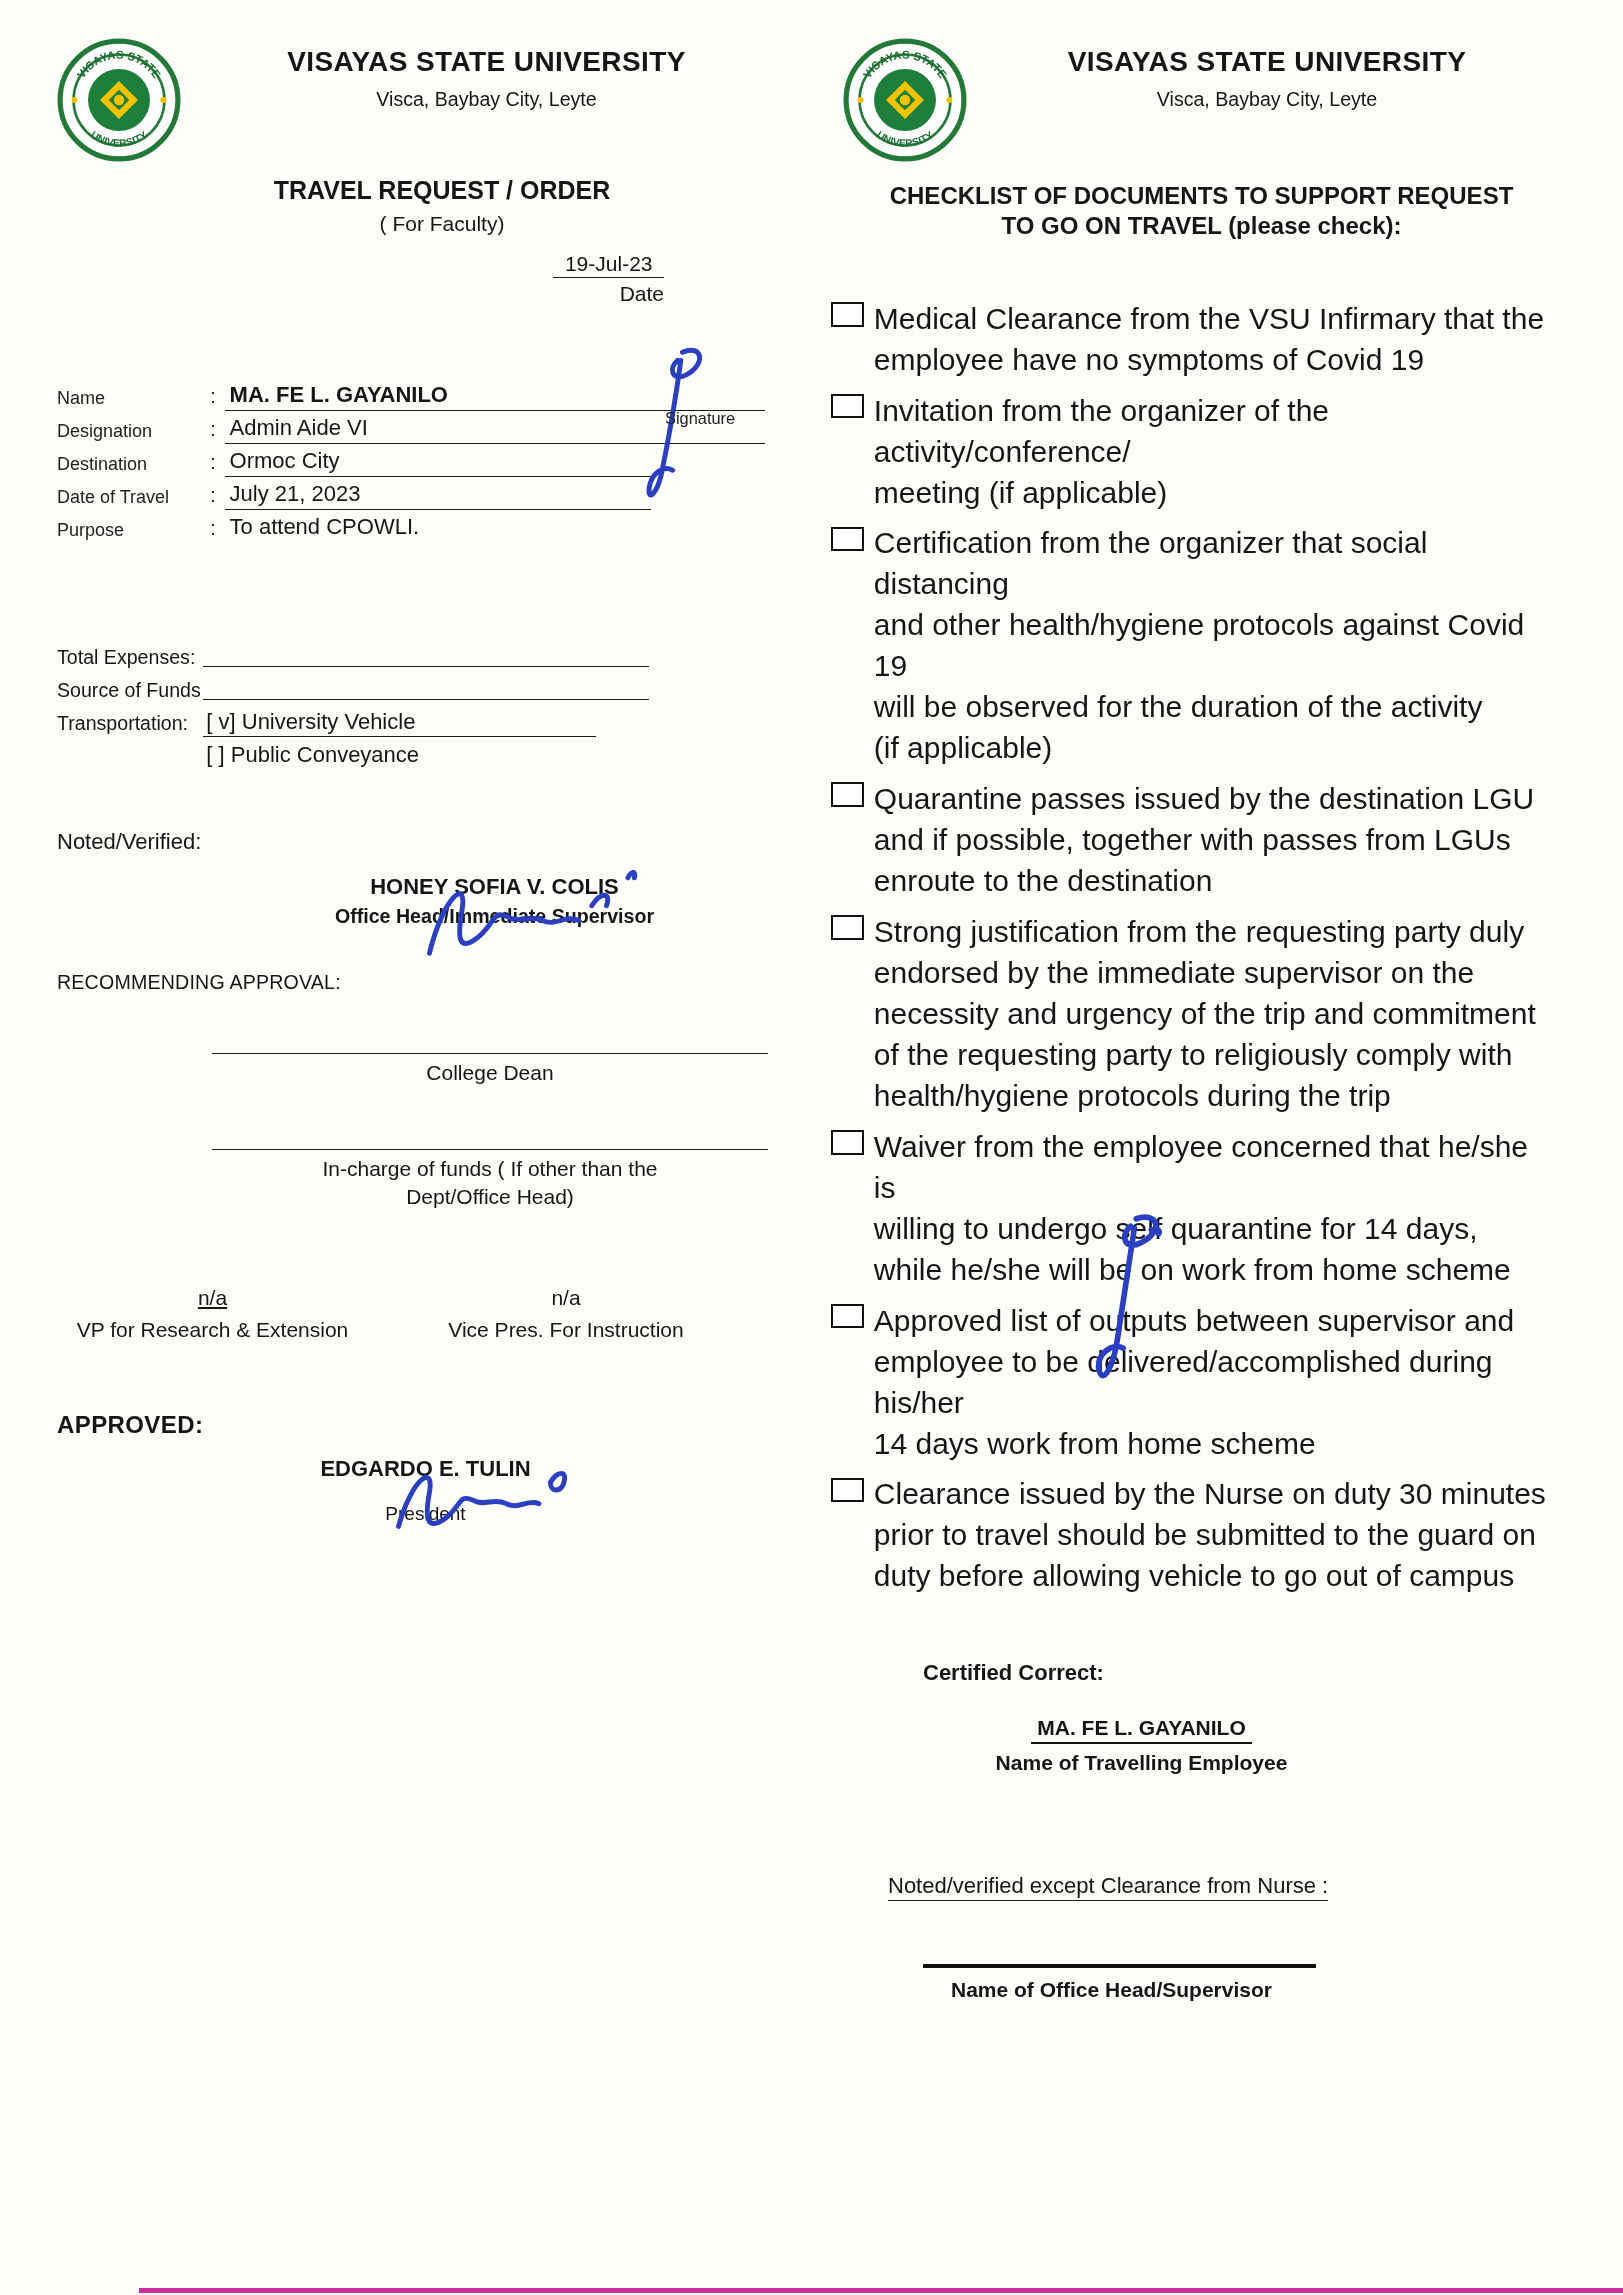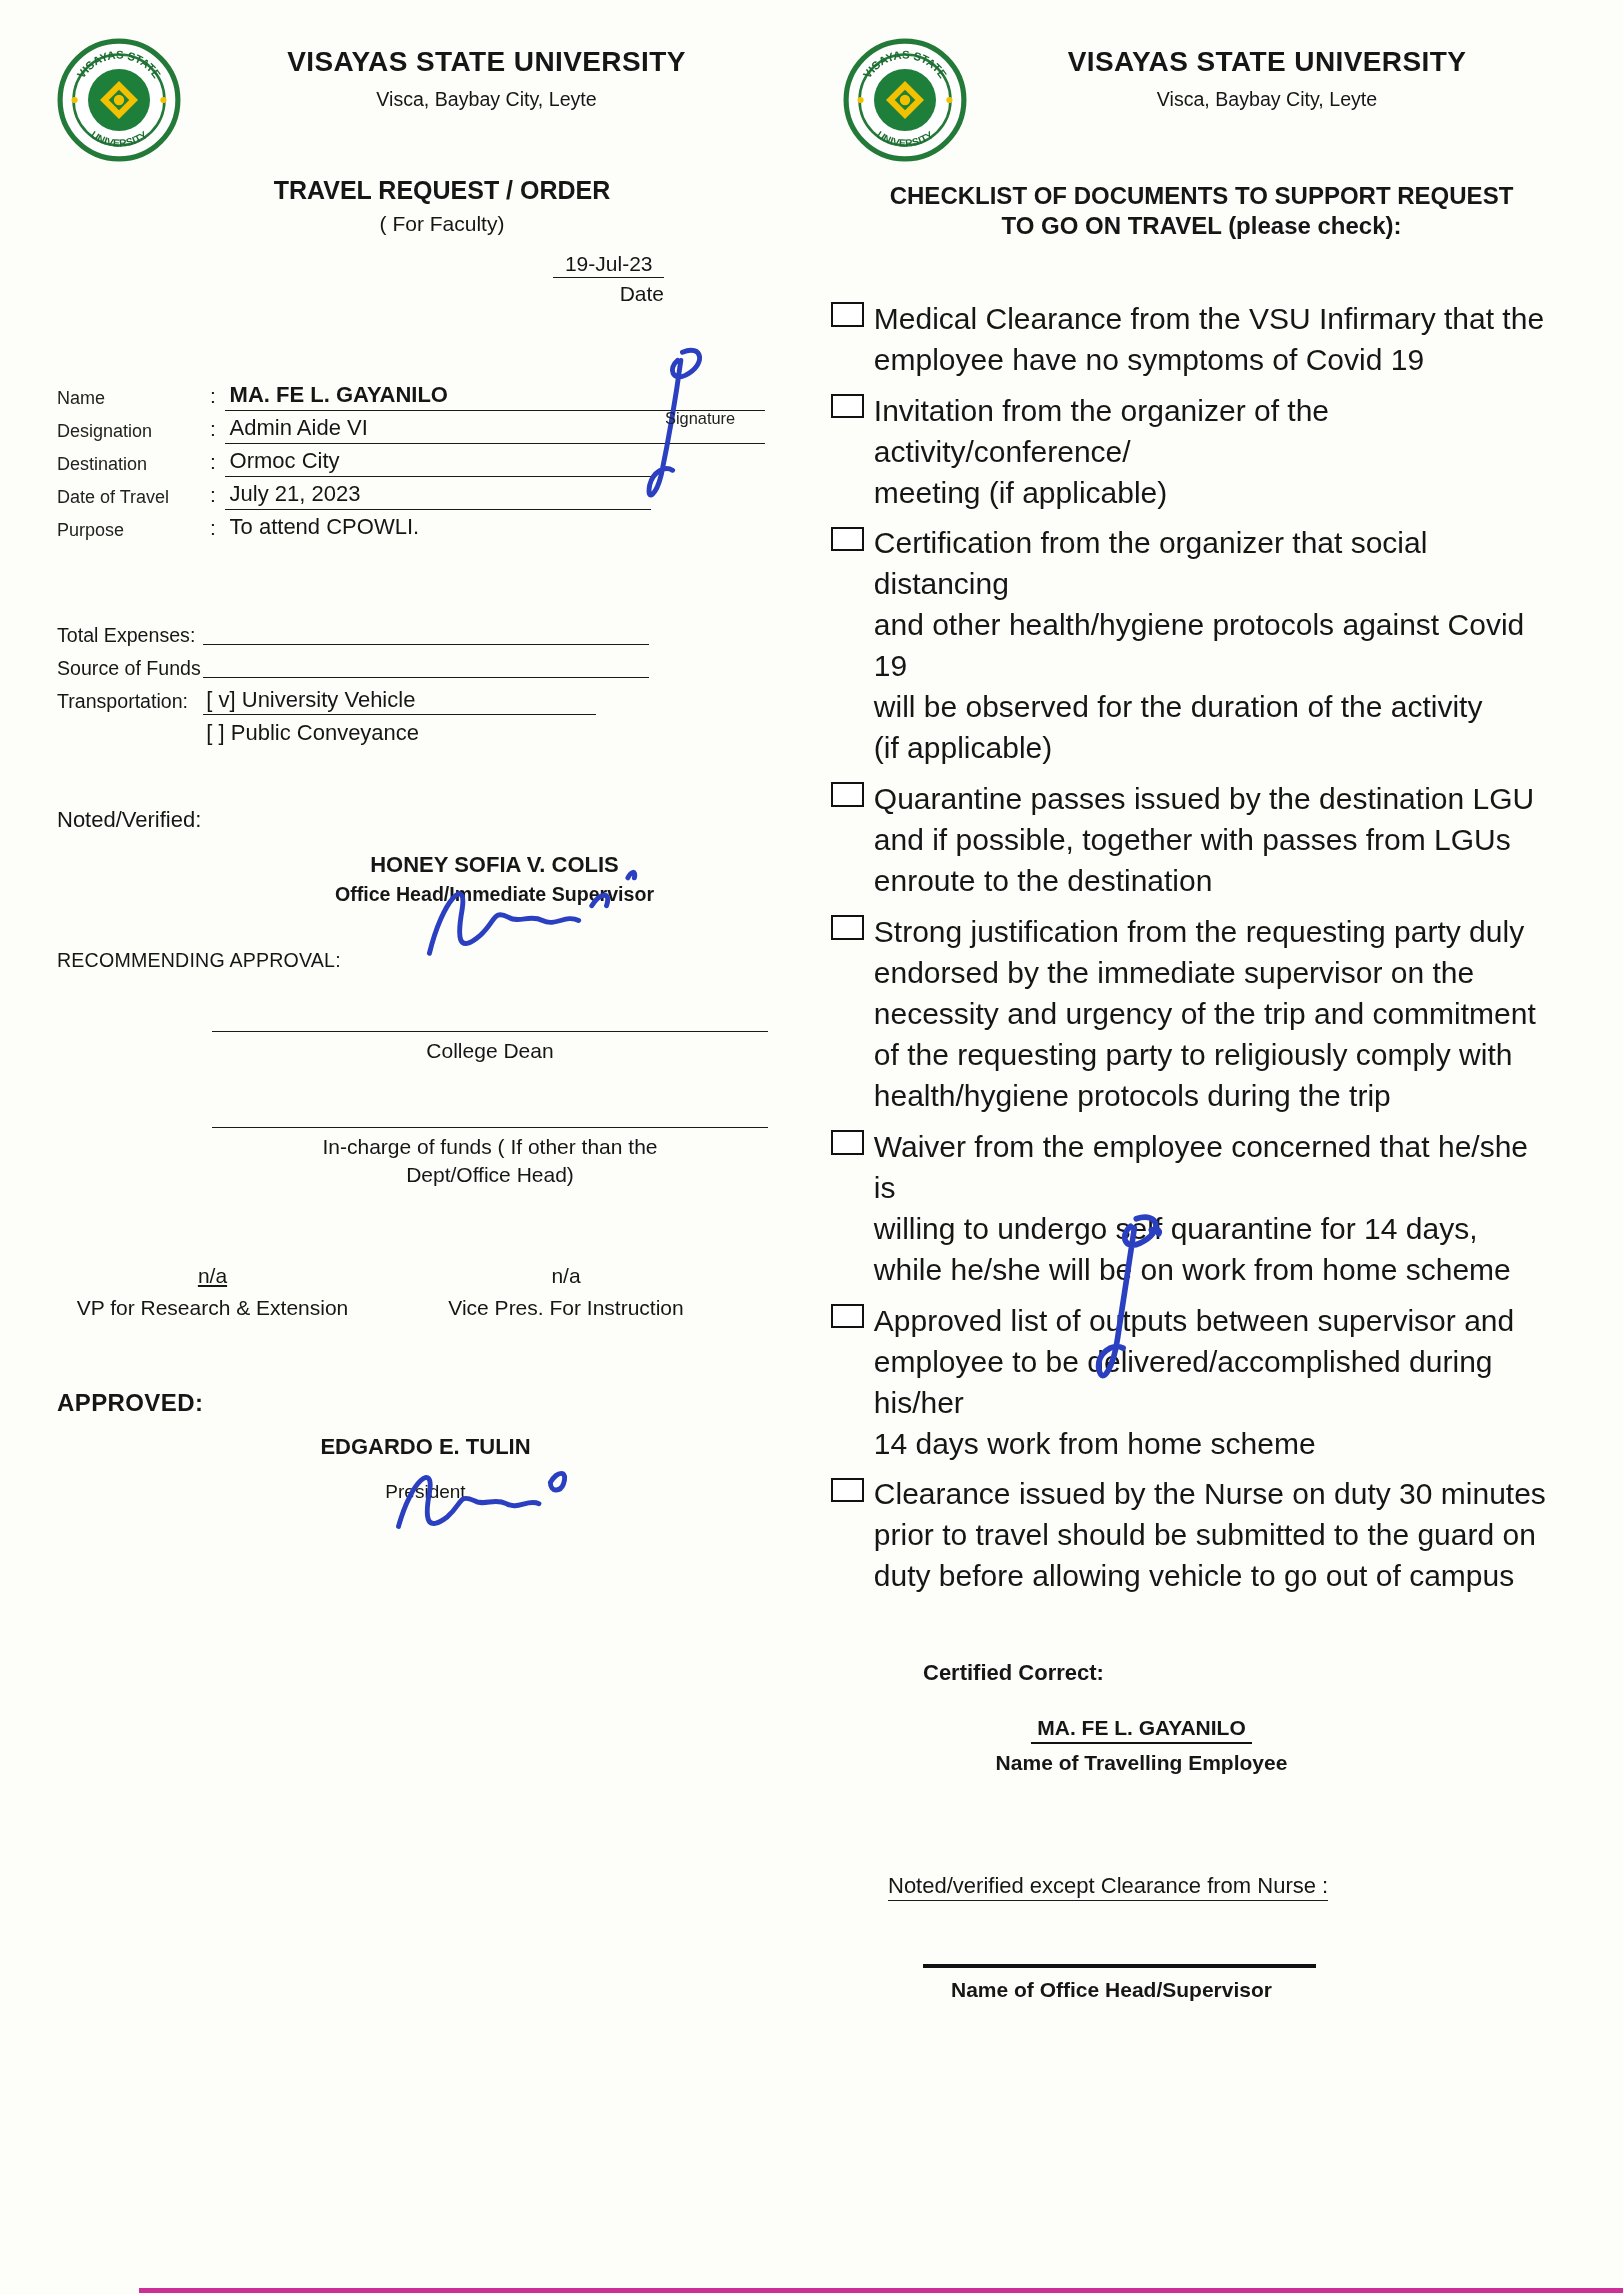--- a/index.html
+++ b/index.html
@@ -28,21 +28,21 @@
 
   .fields{margin-top:74px}
   .frow{display:flex;height:33px;align-items:center}
   .flab{width:153px;font-size:18px;padding-top:4.9px;color:#222}
   .fcol{width:14.7px;font-size:21px}
   .fval{font-size:22px;padding:0 4.9px 1.6px 4.9px}
   .fval.bold{font-weight:bold}
   .u660{border-bottom:1.6px solid #1a1a1a;width:540px}
   .u520{border-bottom:1.6px solid #1a1a1a;width:426px}
 
-  .exp{margin-top:76px}
+  .exp{margin-top:98px}
   .erow{display:flex;height:33px;align-items:flex-start}
   .elab{width:146px;font-size:19.6px;padding-top:3.3px}
   .blank540{width:446px;border-bottom:1.6px solid #1a1a1a;height:24.6px}
   .tval{font-size:22px;border-bottom:1.6px solid #1a1a1a;width:393px;padding:0 3.3px 1.6px}
   .tval2{font-size:22px;margin-left:146px;padding-left:3.3px}
 
   .noted{margin-top:54px;font-size:22px}
   .colis{margin-left:233px;width:409px;text-align:center;margin-top:19.6px}
   .colis .nm{font-size:22px;font-weight:bold}
   .colis .tt{font-size:19.6px;font-weight:bold;margin-top:4.9px}

